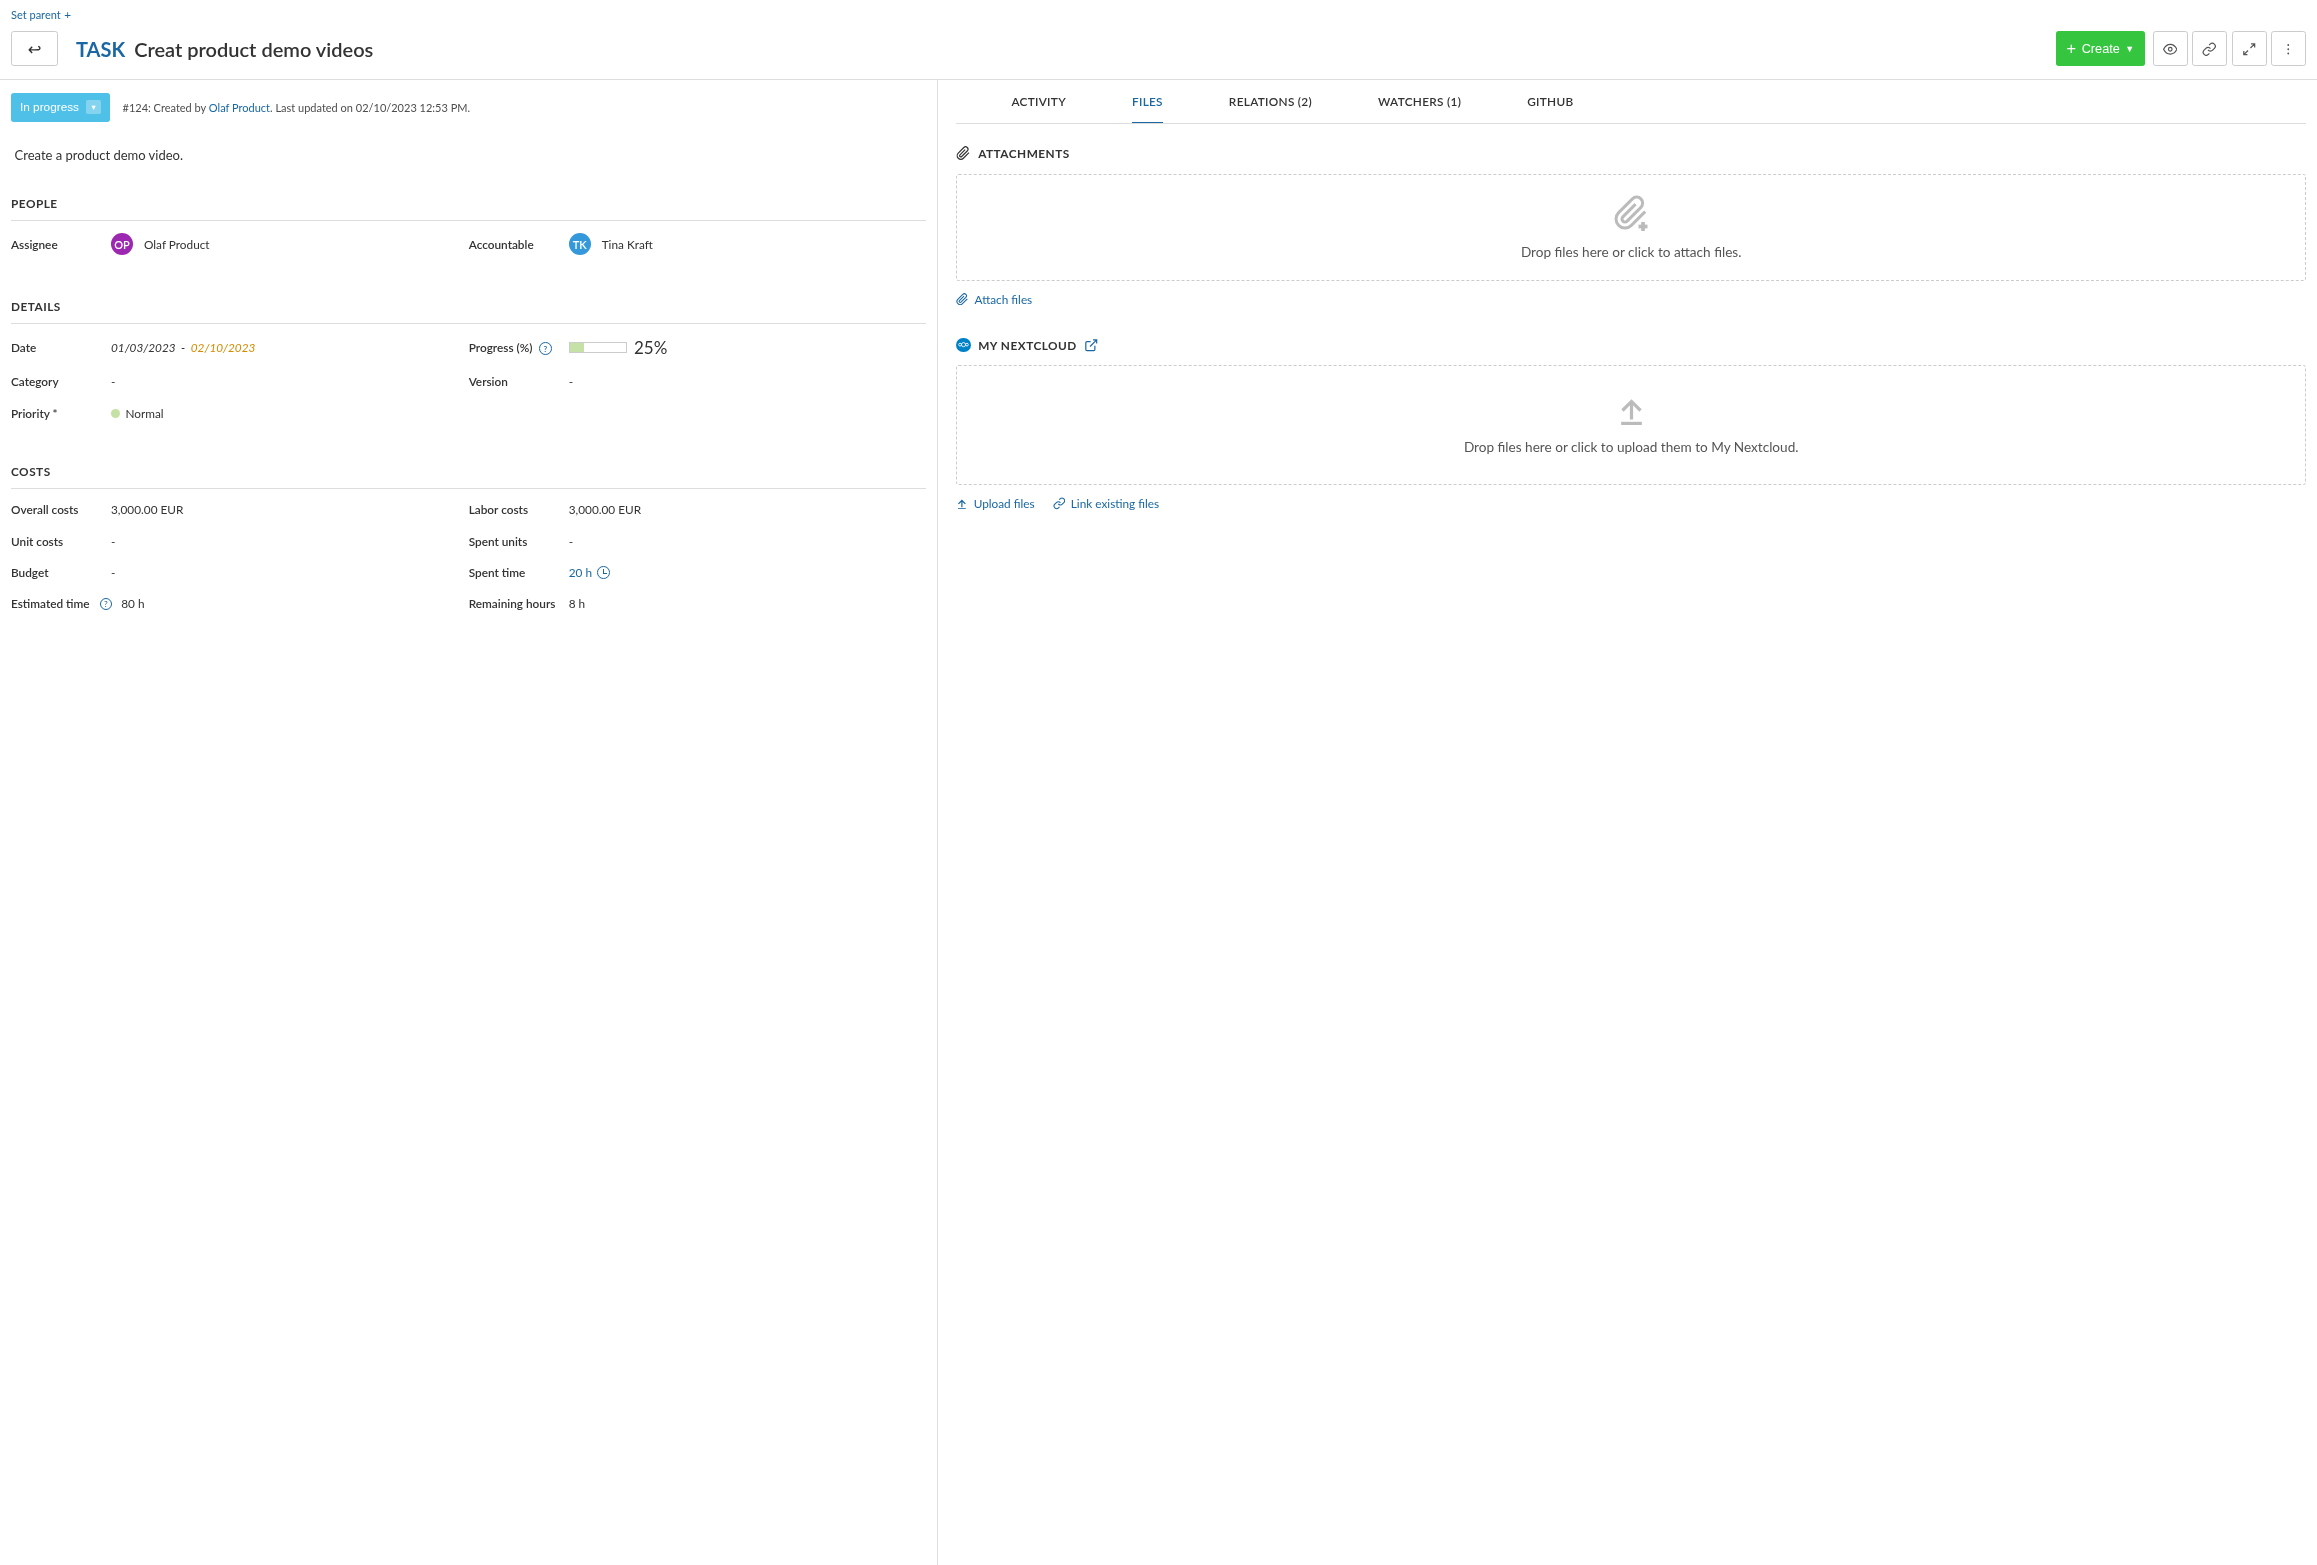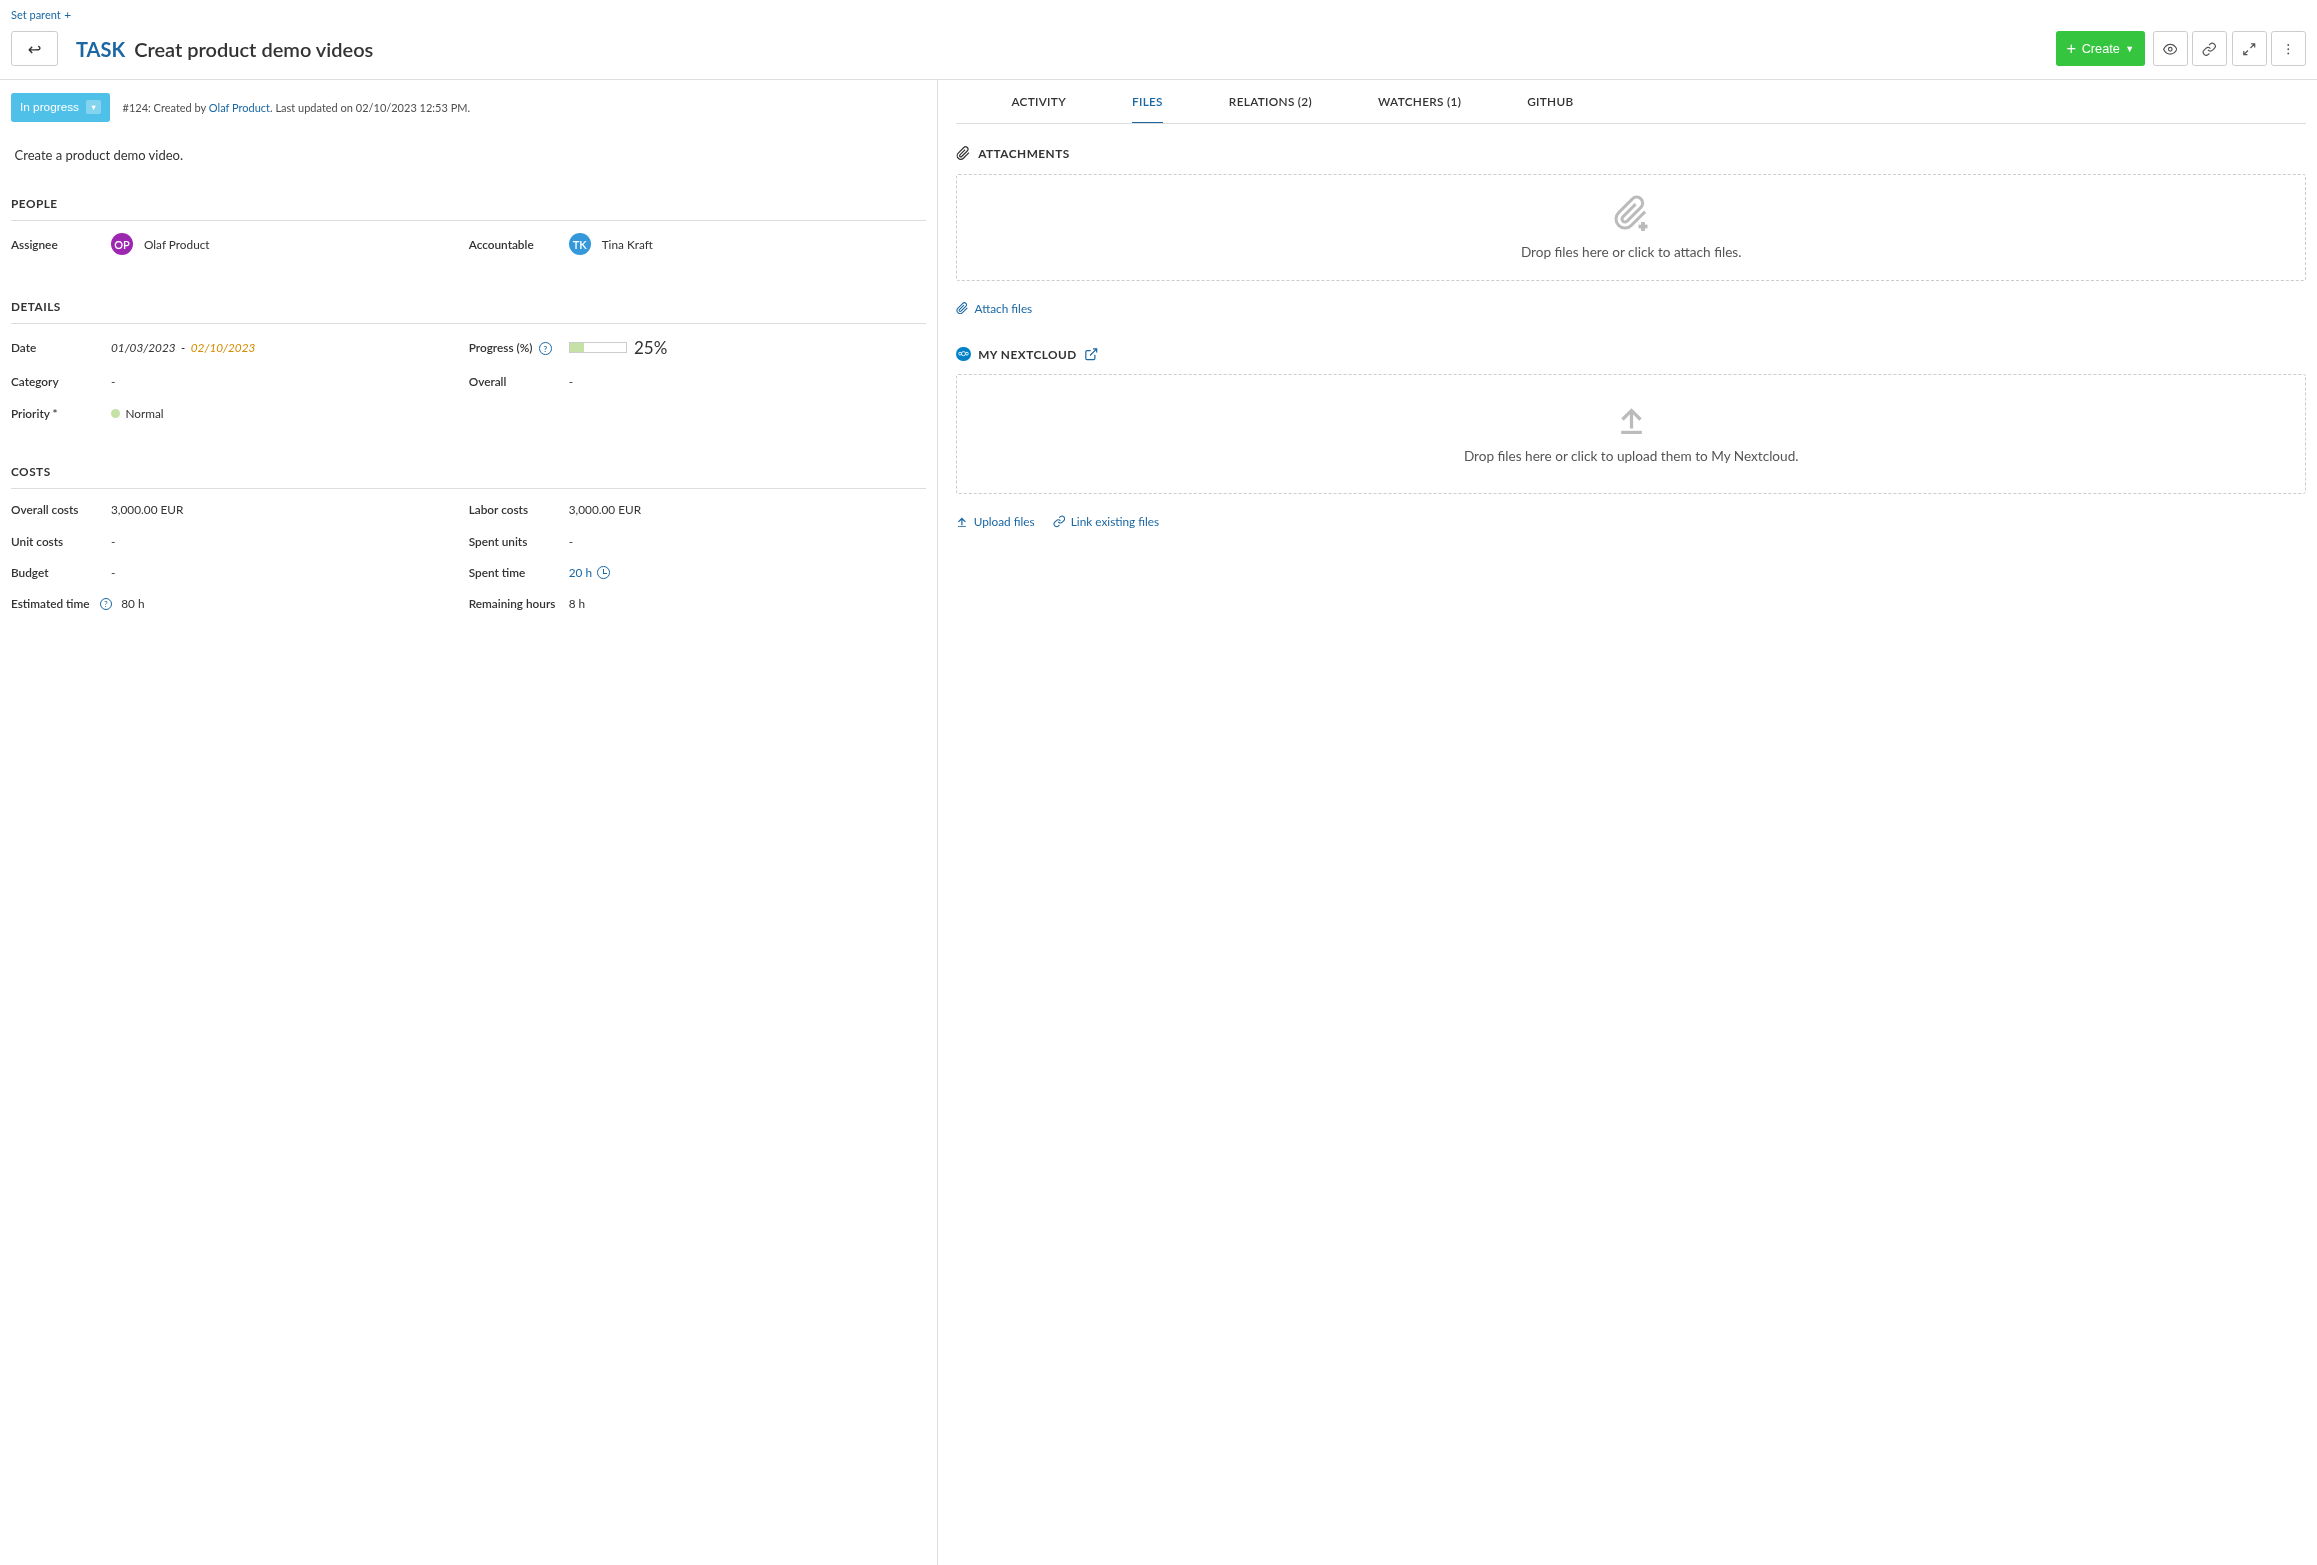--- a/index.html
+++ b/index.html
@@ -64,21 +64,21 @@
   .tabs { display: flex; gap: 22px; border-bottom: 0.9px solid #dddddd; padding: 14.5px 0 0 11px; }
   .tab { text-transform: uppercase; font-size: 11.8px; font-weight: 600; color: #333333; padding-bottom: 12.7px; cursor: pointer; border-bottom: 1.8px solid transparent; letter-spacing: 0.3px; margin-left: 44px; }
   .tab.active { color: #1A67A3; border-bottom-color: #1A67A3; }
 
   .panel-section-title { text-transform: uppercase; font-weight: 700; font-size: 11.8px; color: #333333; letter-spacing: 0.5px; display:flex; align-items:center; gap:7.3px; margin: 22px 0 12.7px 0; }
   .panel-section-title svg { width:14.5px; height:14.5px; }
 
   .dropzone { border: 1.8px dashed #cccccc; border-radius: 2.7px; padding: 20px; text-align: center; display:flex; align-items:center; justify-content:center; gap:12.7px; color:#555; font-size:13.6px;flex-direction:column; }
   .dropzone.tall { padding: 29px; }
 
-  .action-links { display:flex; gap:18px; margin-top:20px; }
+  .action-links { display:flex; gap:18px; margin-top:11px; }
   .action-link { color:#1A67A3; font-size:11.8px; cursor:pointer; display:inline-flex; align-items:center; gap:5.5px; }
 
   .nc-badge { width:14.5px; height:14.5px; background:#0082c9; border-radius:50%; display:inline-flex; align-items:center; justify-content:center; }
   .nc-badge svg { width:11px; height:7.3px; }
   .ext-link-icon { color:#1A67A3; }
   
   .section-block { margin-bottom: 22px; }
 </style>
 </head>
 <body>
@@ -184,21 +184,21 @@
                 </div>
               <span class="progress-pct">25%</span>
             </div>
           </div>
         </div>
         <div class="field-row">
           <div class="field-label">Category</div>
           <div class="field-value">-</div>
         </div>
         <div class="field-row">
-          <div class="field-label">Overall</div>
+          <div class="field-label">Version</div>
           <div class="field-value">-</div>
         </div>
         <div class="field-row">
           <div class="field-label">Priority *</div>
           <div class="field-value">
             <span class="priority-dot"></span>
             <span>Normal</span>
           </div>
         </div>
       </div>

